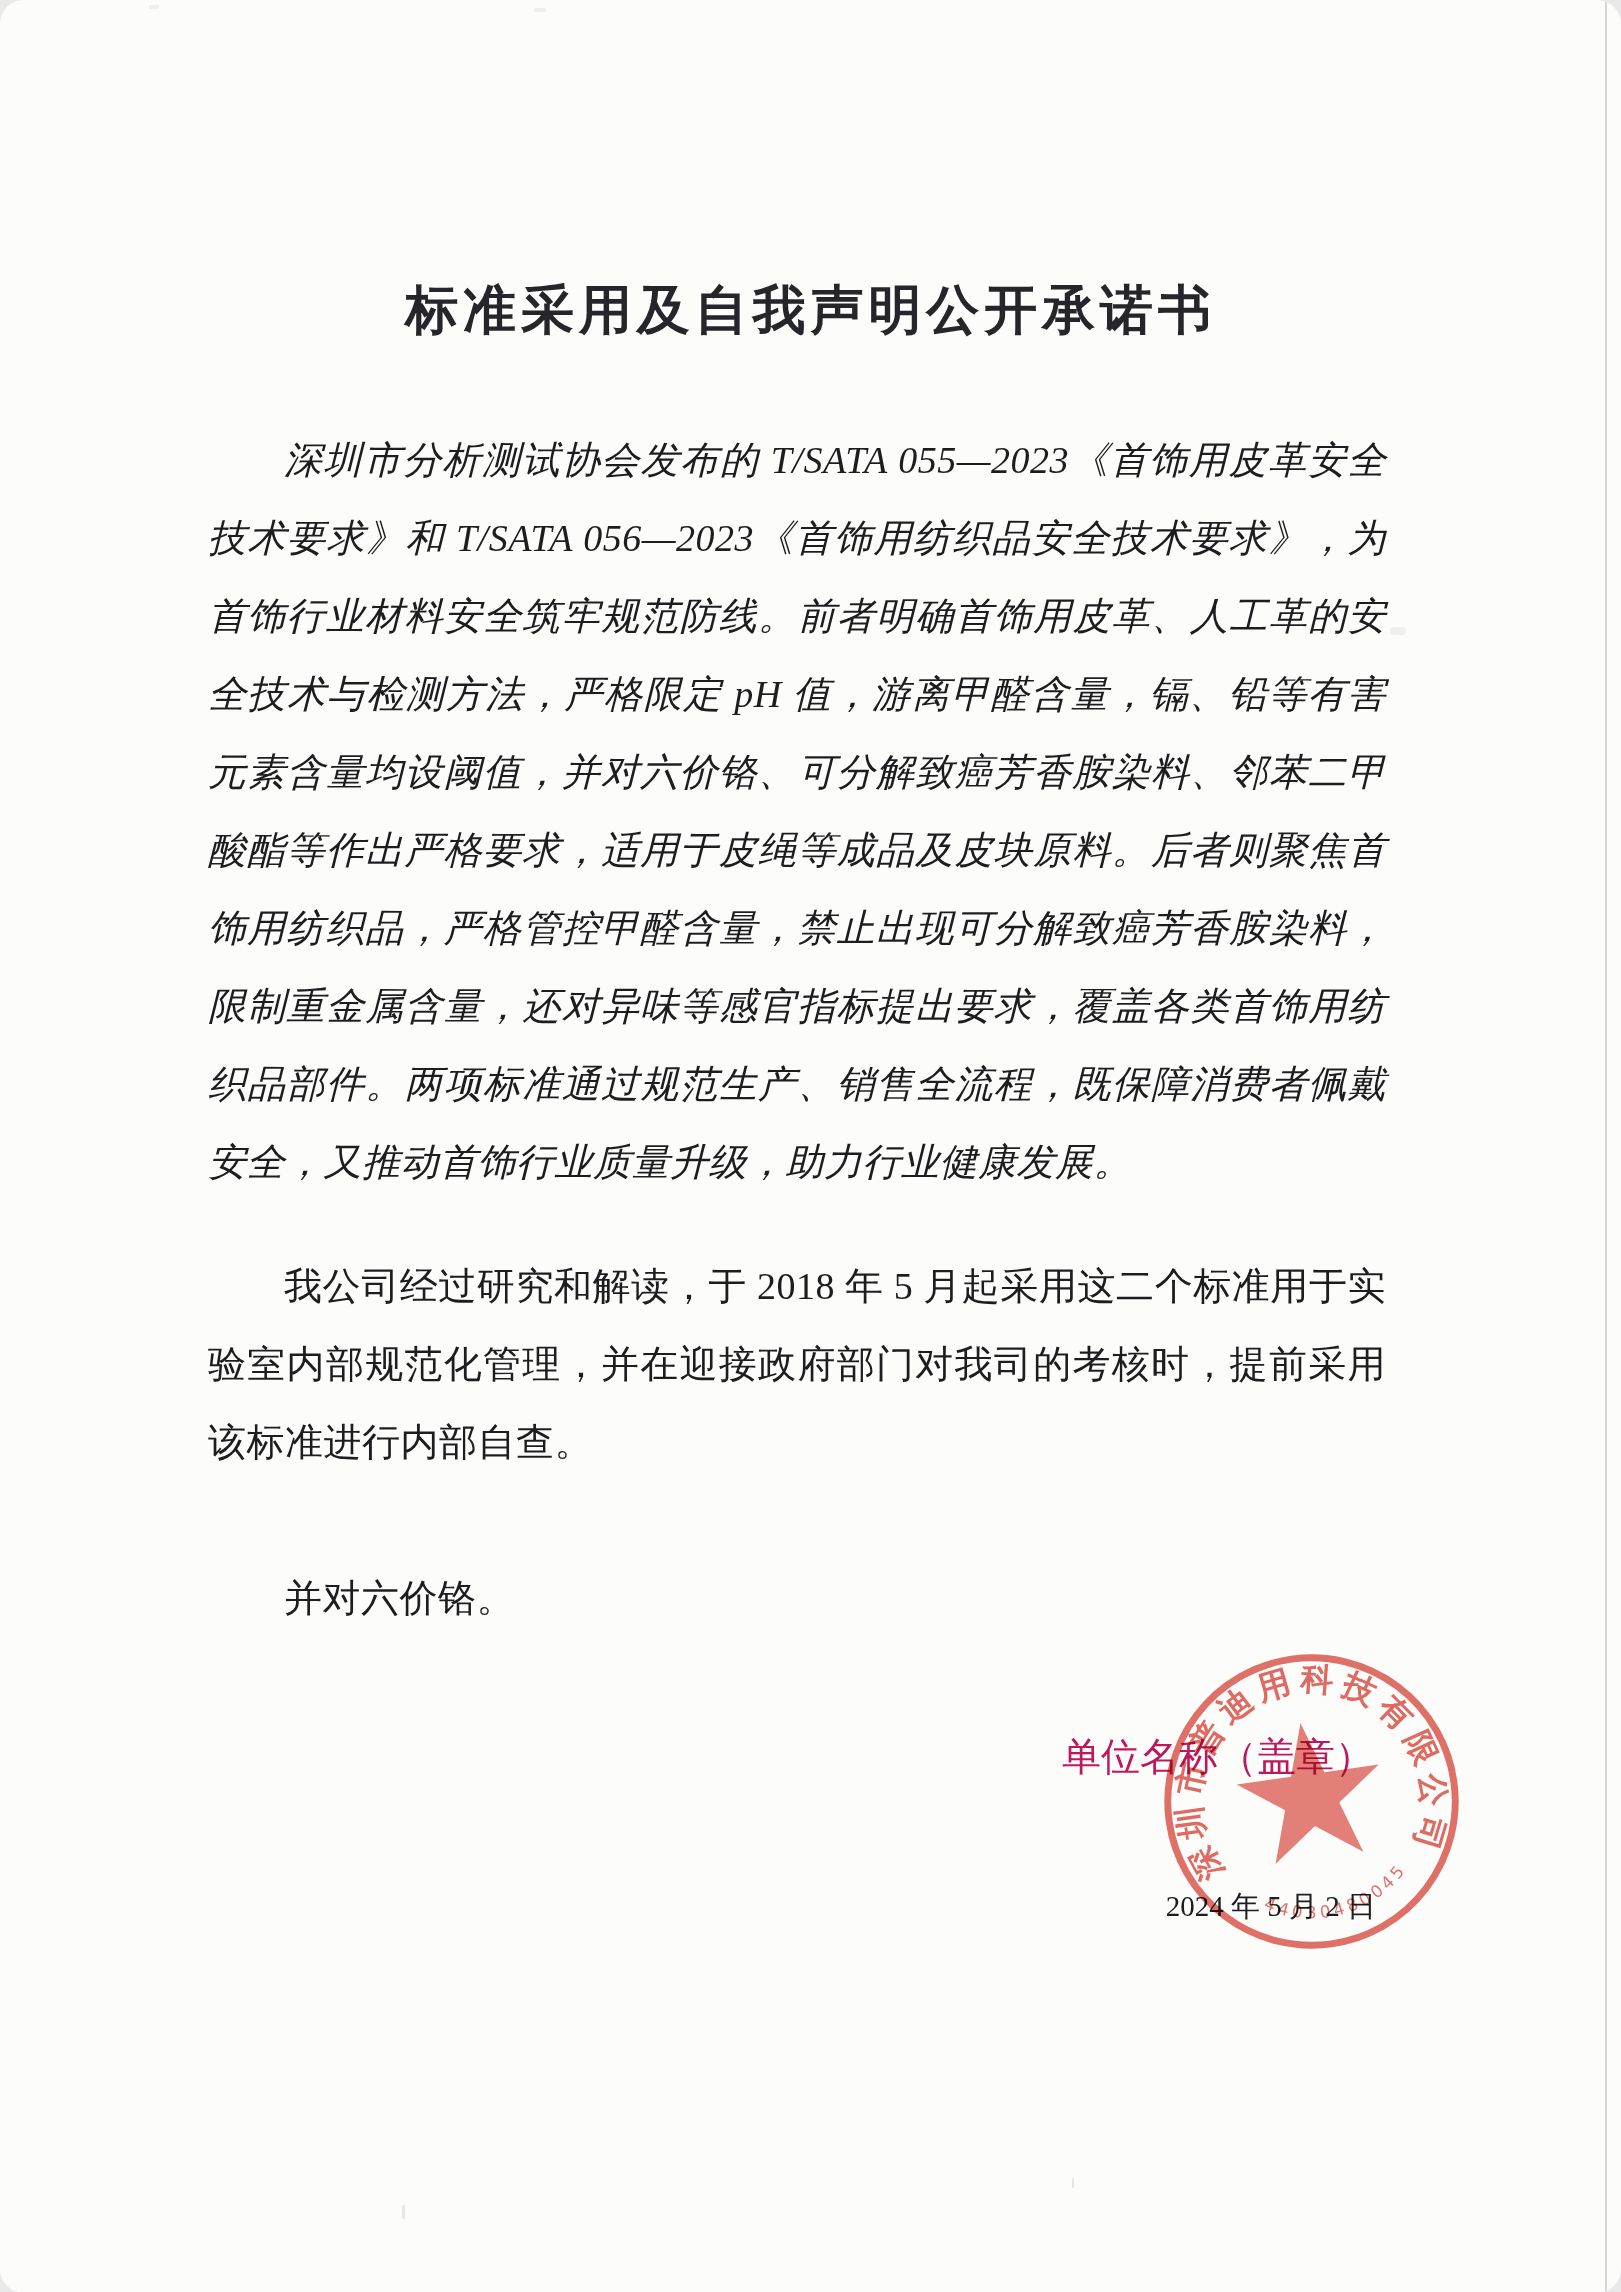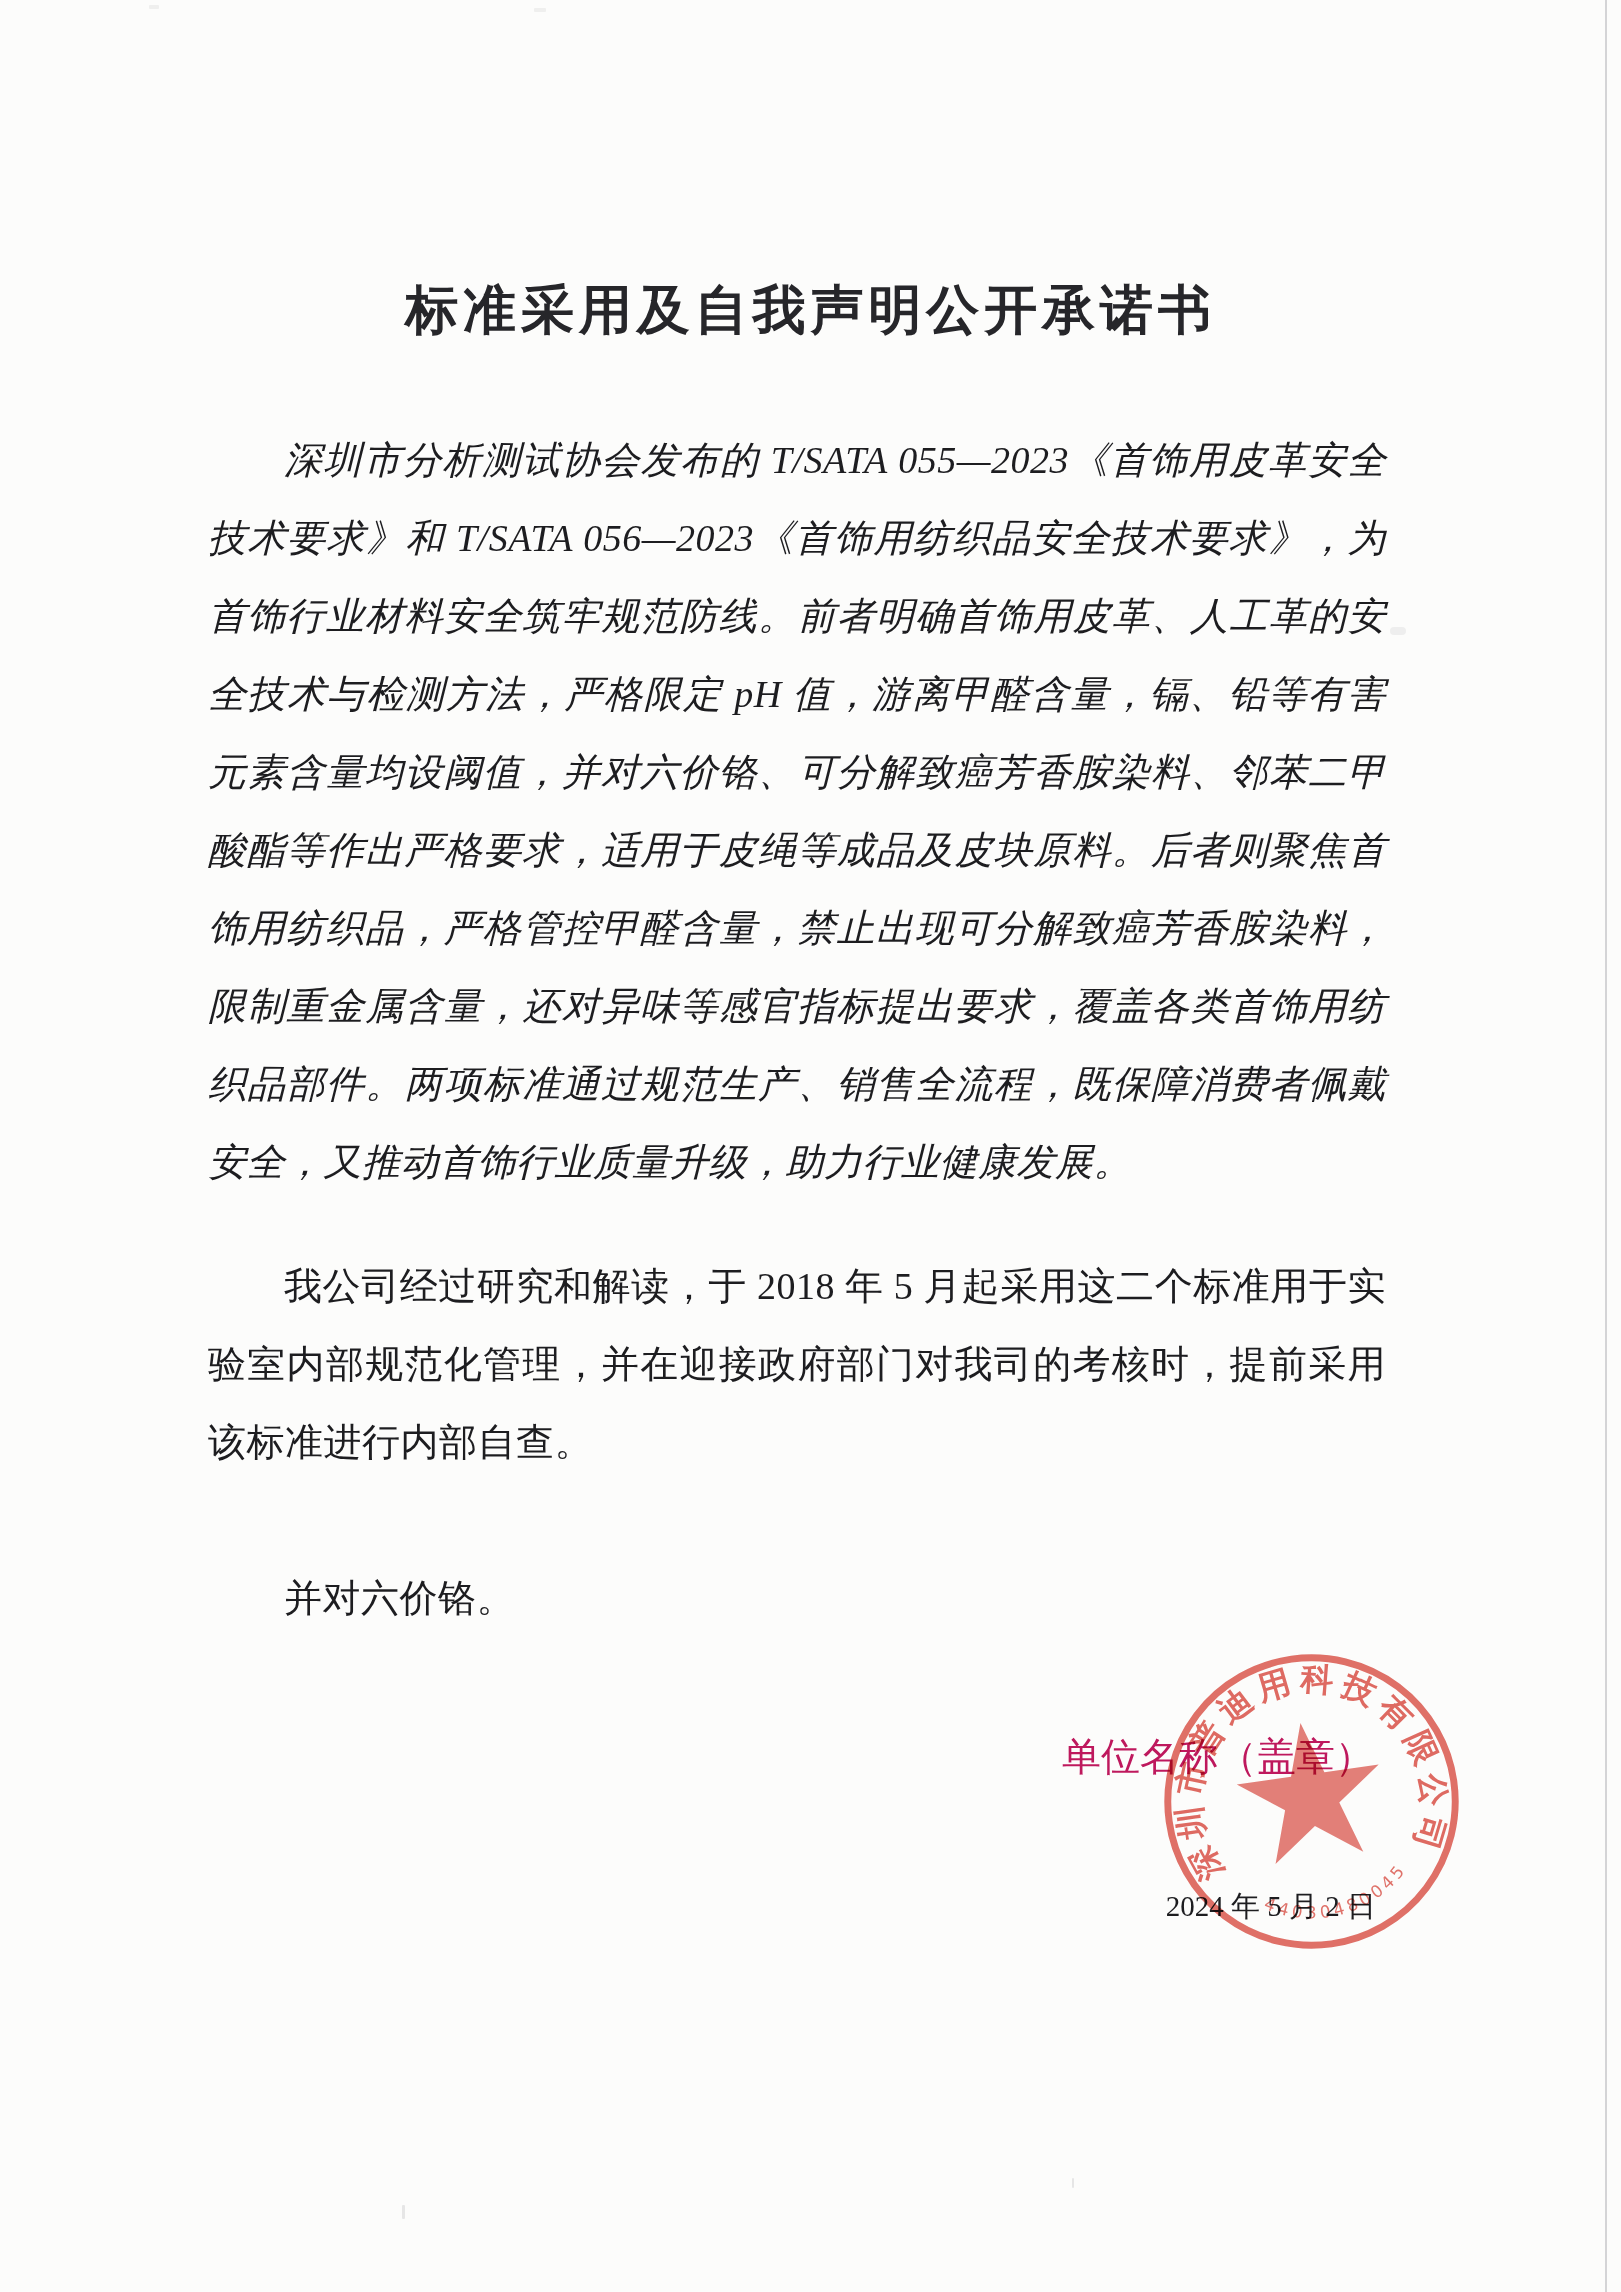--- a/index.html
+++ b/index.html
@@ -6,20 +6,21 @@
   .page{
     position:relative;
     width:1621px;height:2293px;
     margin:0 auto;
     background:#fcfcfb;
     overflow:hidden;
     box-sizing:border-box;
     padding-top:280px;
     font-family:"Liberation Serif","DejaVu Serif",serif;
     color:#1c1c1e;
+    border-radius:24px;
   }
   .doc-title{
     margin:0;
     text-align:center;
     font-size:53px;
     line-height:61px;
     font-weight:600;
     letter-spacing:4.9px;
     color:#26262a;
   }

